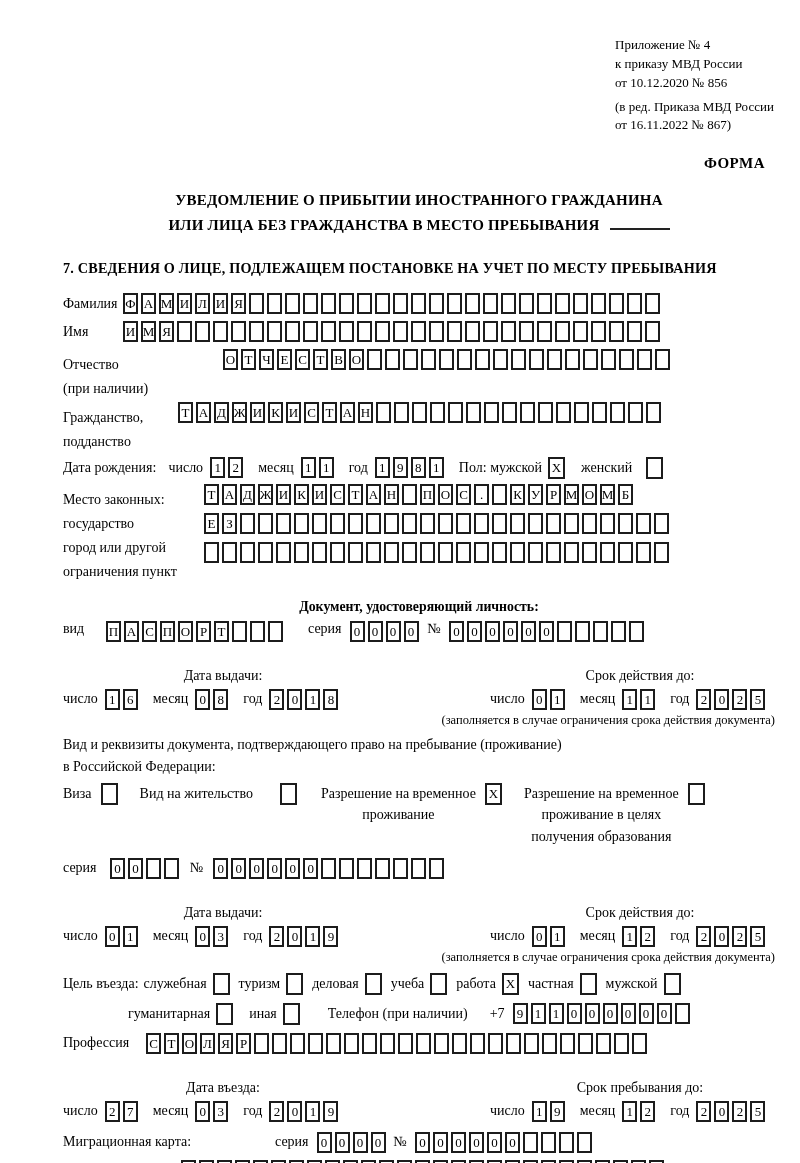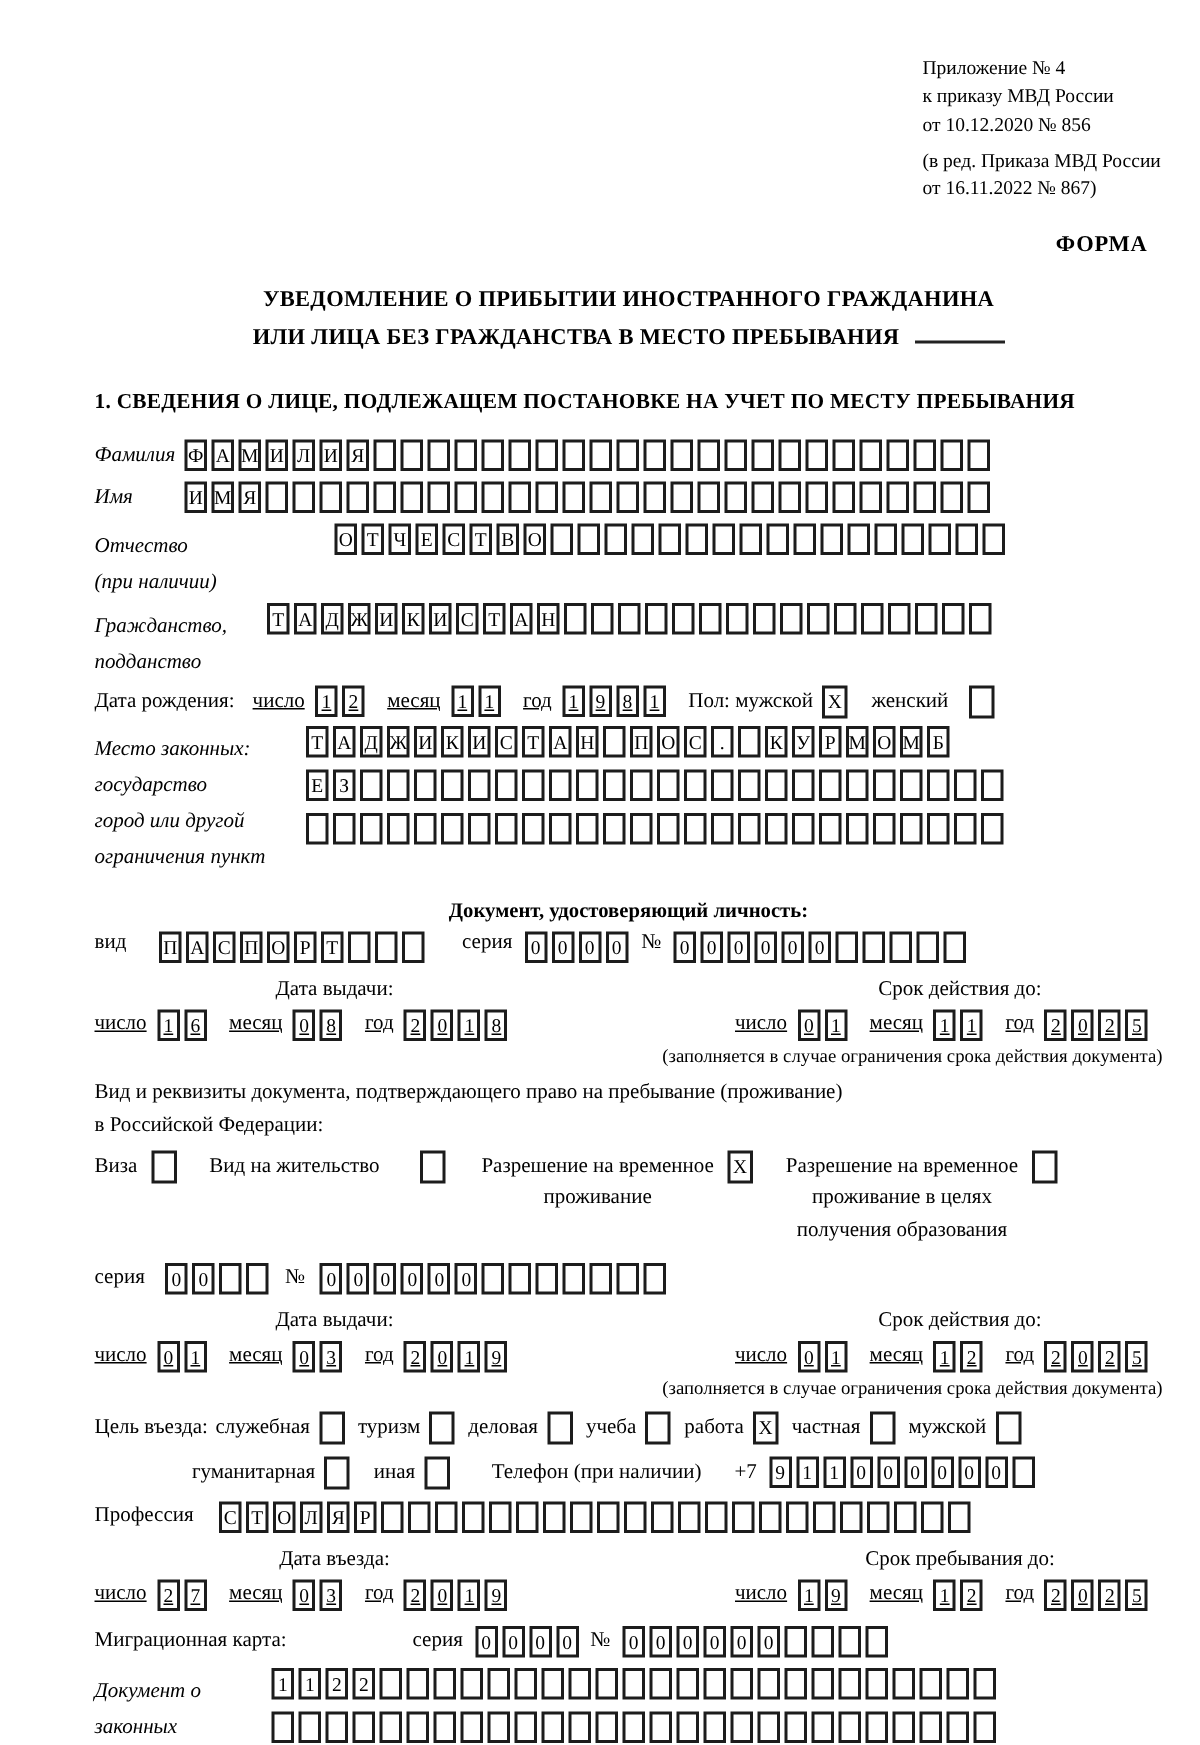--- a/index.html
+++ b/index.html
@@ -14,39 +14,39 @@
   .hdr { margin-left:552px; width:200px; font-size:13px; line-height:1.45; }
   .hdr .sub { margin-top:5px; }
   .forma { margin-top:20px; text-align:right; padding-right:10px; font-weight:bold; font-size:15px; letter-spacing:0.5px; }
 
   .title { margin-top:16px; text-align:center; font-weight:bold; font-size:15px; line-height:1.65; letter-spacing:0.2px; }
   .title .uline { display:inline-block; width:60px; border-bottom:2px solid #222; height:0.9em; margin-left:10px; }
 
   .sect { margin-top:22px; font-weight:bold; font-size:14.2px; letter-spacing:0.2px; }
 
   .frow { display:flex; align-items:flex-start; margin-top:7px; font-size:14px; }
-  .lbl { flex:none; padding-top:3px;font-style:italic; }
+  .lbl { flex:none; padding-top:3px; }
   .lbl2 { line-height:23px; padding-top:1px; }
 
   .cells { display:inline-flex; flex-wrap:nowrap; }
   .cell {
     flex:none; display:inline-flex; align-items:center; justify-content:center;
     width:15px; height:21px; border:2px solid #1c1c1c; margin-right:3px;
     font-size:13px; line-height:1;
   }
   .checkbox {
     flex:none; display:inline-flex; align-items:center; justify-content:center;
     width:17px; height:22px; border:2px solid #1c1c1c; font-size:13px;
   }
 
-  .dgroup { display:inline-flex; align-items:center;text-decoration:underline; }
+  .dgroup { display:inline-flex; align-items:center; }
   .dgroup .dlbl { margin:0 7px 0 0; }
   .dgroup .cells { margin-right:12px; }
 
-  .twocol { display:flex; margin-top:10px; font-size:14px; }
+  .twocol { display:flex; margin-top:26px; font-size:14px; }
   .twocol .col-l { width:427px; flex:none; }
   .twocol .col-r { flex:1; }
   .dhead { text-align:center; margin-bottom:5px; }
   .col-l .dhead { width:320px; }
   .col-r .dhead { width:300px; }
   .note { text-align:right; font-size:12.5px; margin-top:3px; }
 
   .opt { display:inline-flex; align-items:center; margin-left:9px; }
   .opt .ol { margin-right:6px; }
   .optblock { display:flex; align-items:flex-start; }
@@ -68,21 +68,21 @@
     <div>от 16.11.2022 № 867)</div>
   </div>
 
   <div class="forma">ФОРМА</div>
 
   <div class="title">
     <div>УВЕДОМЛЕНИЕ О ПРИБЫТИИ ИНОСТРАННОГО ГРАЖДАНИНА</div>
     <div><span>ИЛИ ЛИЦА БЕЗ ГРАЖДАНСТВА В МЕСТО ПРЕБЫВАНИЯ</span><span class="uline"></span></div>
   </div>
 
-  <div class="sect">1. СВЕДЕНИЯ О ЛИЦЕ, ПОДЛЕЖАЩЕМ ПОСТАНОВКЕ НА УЧЕТ ПО МЕСТУ ПРЕБЫВАНИЯ</div>
+  <div class="sect">7. СВЕДЕНИЯ О ЛИЦЕ, ПОДЛЕЖАЩЕМ ПОСТАНОВКЕ НА УЧЕТ ПО МЕСТУ ПРЕБЫВАНИЯ</div>
 
   <div class="frow" style="margin-top:16px">
     <span class="lbl" style="width:60px">Фамилия</span>
     <span class="cells">
         <span class="cell">Ф</span>
         <span class="cell">А</span>
         <span class="cell">М</span>
         <span class="cell">И</span>
         <span class="cell">Л</span>
         <span class="cell">И</span>

